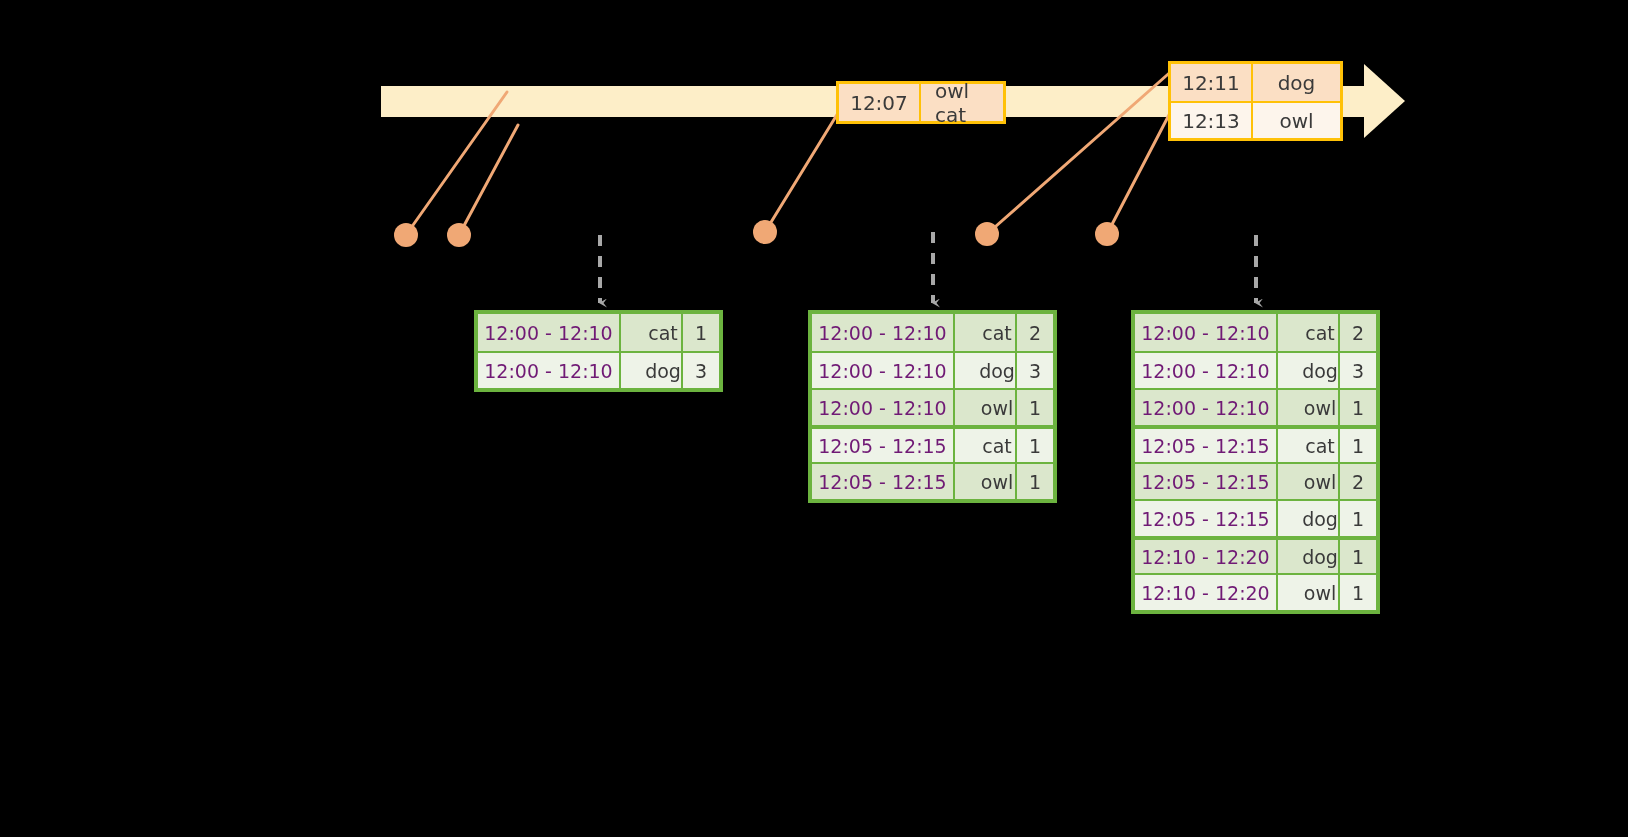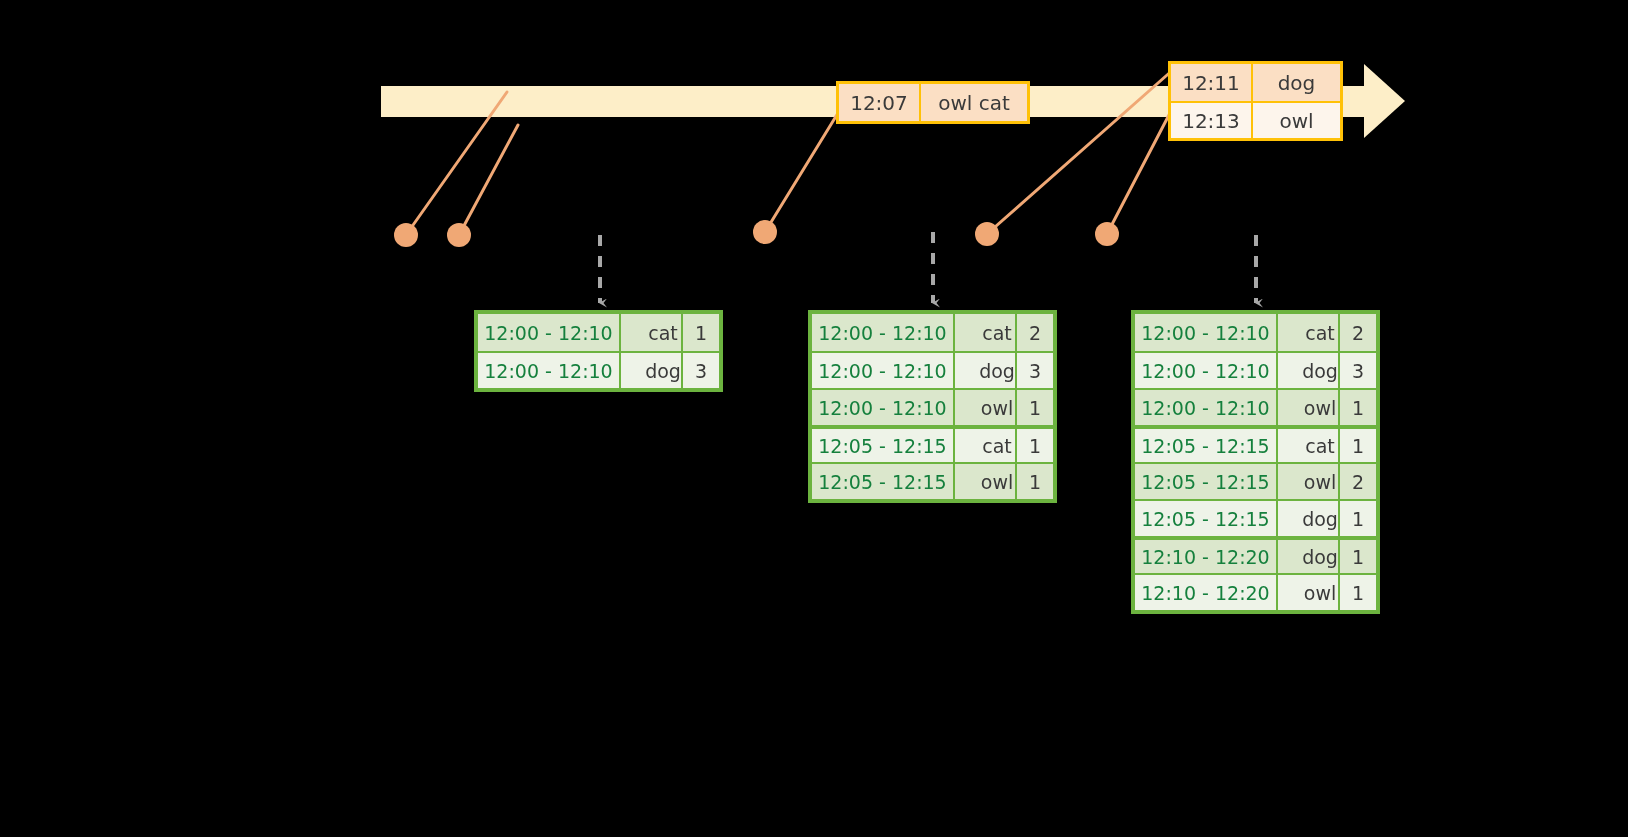--- a/index.html
+++ b/index.html
@@ -78,21 +78,21 @@
     display: flex;
     align-items: center;
     justify-content: center;
     font-size: 20px;
     color: #3a3a3a;
     background: #fdf5ec;
     padding: 0 14px;
   }
 
   #event-box-1 { left: 502px; top: 61px; width: 195px; }
-  #event-box-2 { left: 836px; top: 81px; width: 194px; }
+  #event-box-2 { left: 836px; top: 81px; width: 170px; }
   #event-box-3 { left: 1168px; top: 61px; width: 175px; }
 
   
   #connectors {
     position: absolute;
     left: 0; top: 0;
     width: 1628px; height: 837px;
     pointer-events: none;
     z-index: 4;
   }
@@ -120,21 +120,21 @@
   .rt-row.group-sep {
     border-top: 4px solid #6cb33f;
   }
   .rt-win {
     box-sizing: border-box;
     border-right: 2px solid #6cb33f;
     display: flex;
     align-items: center;
     justify-content: center;
     font-size: 19px;
-    color: #15803d;
+    color: #701a75;
   }
   .rt-key {
     box-sizing: border-box;
     border-right: 2px solid #6cb33f;
     display: flex;
     align-items: center;
     justify-content: center;
     font-size: 19px;
     color: #3a3a3a;
     padding-left: 24px;

